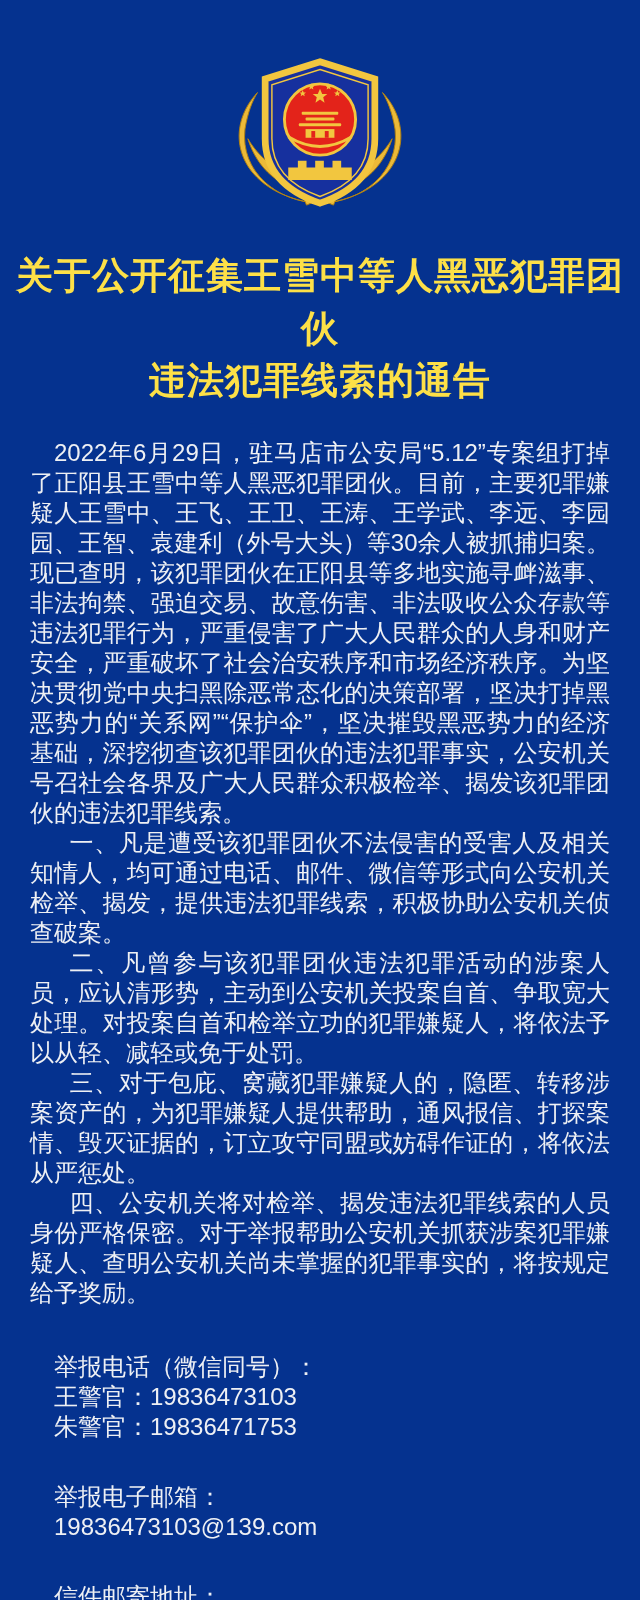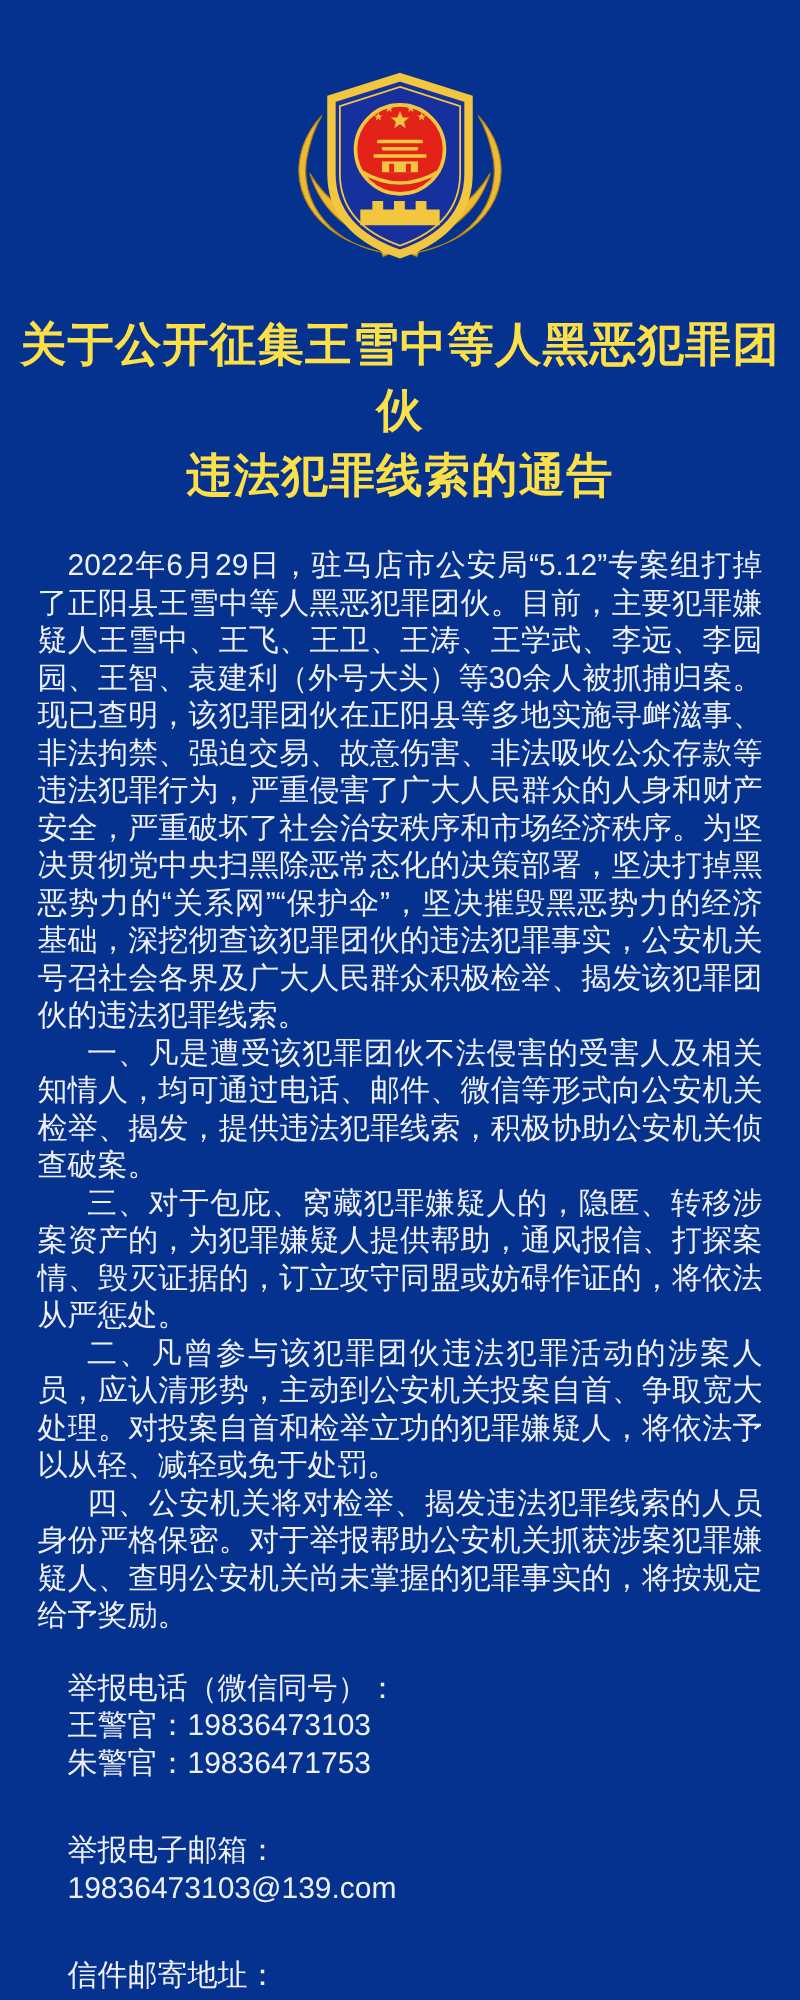--- a/index.html
+++ b/index.html
@@ -34,21 +34,21 @@
     font-size:24px;
     line-height:30px;
     text-align:justify;
     word-break:break-all;
     color:#eef0f4;
   }
   .para{margin:0;}
   .ind1{text-indent:1em;}
   .ind2{text-indent:1.65em;}
   .contact-group{margin-top:40px;}
-  .contact-group.first{margin-top:28px;}
+  .contact-group.first{margin-top:44px;}
 </style>
 </head>
 <body>
 
 <div class="page">
 
   <div class="badge-wrap">
     <svg width="204" height="152" viewBox="0 0 210 158" xmlns="http://www.w3.org/2000/svg">
       <defs>
         <path id="star" d="M0,-10 L2.9,-3.1 L9.5,-3.1 L4.2,1.2 L5.9,8.1 L0,4 L-5.9,8.1 L-4.2,1.2 L-9.5,-3.1 L-2.9,-3.1 Z"></path>
@@ -91,22 +91,22 @@
   </div>
 
   <h1 class="title">
     <span class="tline">关于公开征集王雪中等人黑恶犯罪团伙</span>
     <span class="tline">违法犯罪线索的通告</span>
   </h1>
 
   <div class="body">
     <p class="para ind1">2022年6月29日，驻马店市公安局“5.12”专案组打掉了正阳县王雪中等人黑恶犯罪团伙。目前，主要犯罪嫌疑人王雪中、王飞、王卫、王涛、王学武、李远、李园园、王智、袁建利（外号大头）等30余人被抓捕归案。现已查明，该犯罪团伙在正阳县等多地实施寻衅滋事、非法拘禁、强迫交易、故意伤害、非法吸收公众存款等违法犯罪行为，严重侵害了广大人民群众的人身和财产安全，严重破坏了社会治安秩序和市场经济秩序。为坚决贯彻党中央扫黑除恶常态化的决策部署，坚决打掉黑恶势力的“关系网”“保护伞”，坚决摧毁黑恶势力的经济基础，深挖彻查该犯罪团伙的违法犯罪事实，公安机关号召社会各界及广大人民群众积极检举、揭发该犯罪团伙的违法犯罪线索。</p>
     <p class="para ind2">一、凡是遭受该犯罪团伙不法侵害的受害人及相关知情人，均可通过电话、邮件、微信等形式向公安机关检举、揭发，提供违法犯罪线索，积极协助公安机关侦查破案。</p>
+    <p class="para ind2">二、凡曾参与该犯罪团伙违法犯罪活动的涉案人员，应认清形势，主动到公安机关投案自首、争取宽大处理。对投案自首和检举立功的犯罪嫌疑人，将依法予以从轻、减轻或免于处罚。</p>
     <p class="para ind2">三、对于包庇、窝藏犯罪嫌疑人的，隐匿、转移涉案资产的，为犯罪嫌疑人提供帮助，通风报信、打探案情、毁灭证据的，订立攻守同盟或妨碍作证的，将依法从严惩处。</p>
-    <p class="para ind2">二、凡曾参与该犯罪团伙违法犯罪活动的涉案人员，应认清形势，主动到公安机关投案自首、争取宽大处理。对投案自首和检举立功的犯罪嫌疑人，将依法予以从轻、减轻或免于处罚。</p>
     <p class="para ind2">四、公安机关将对检举、揭发违法犯罪线索的人员身份严格保密。对于举报帮助公安机关抓获涉案犯罪嫌疑人、查明公安机关尚未掌握的犯罪事实的，将按规定给予奖励。</p>
 
     <div class="contact-group first">
       <p class="para ind1">举报电话（微信同号）：</p>
       <p class="para ind1">王警官：19836473103</p>
       <p class="para ind1">朱警官：19836471753</p>
     </div>
 
     <div class="contact-group">
       <p class="para ind1">举报电子邮箱：</p>

